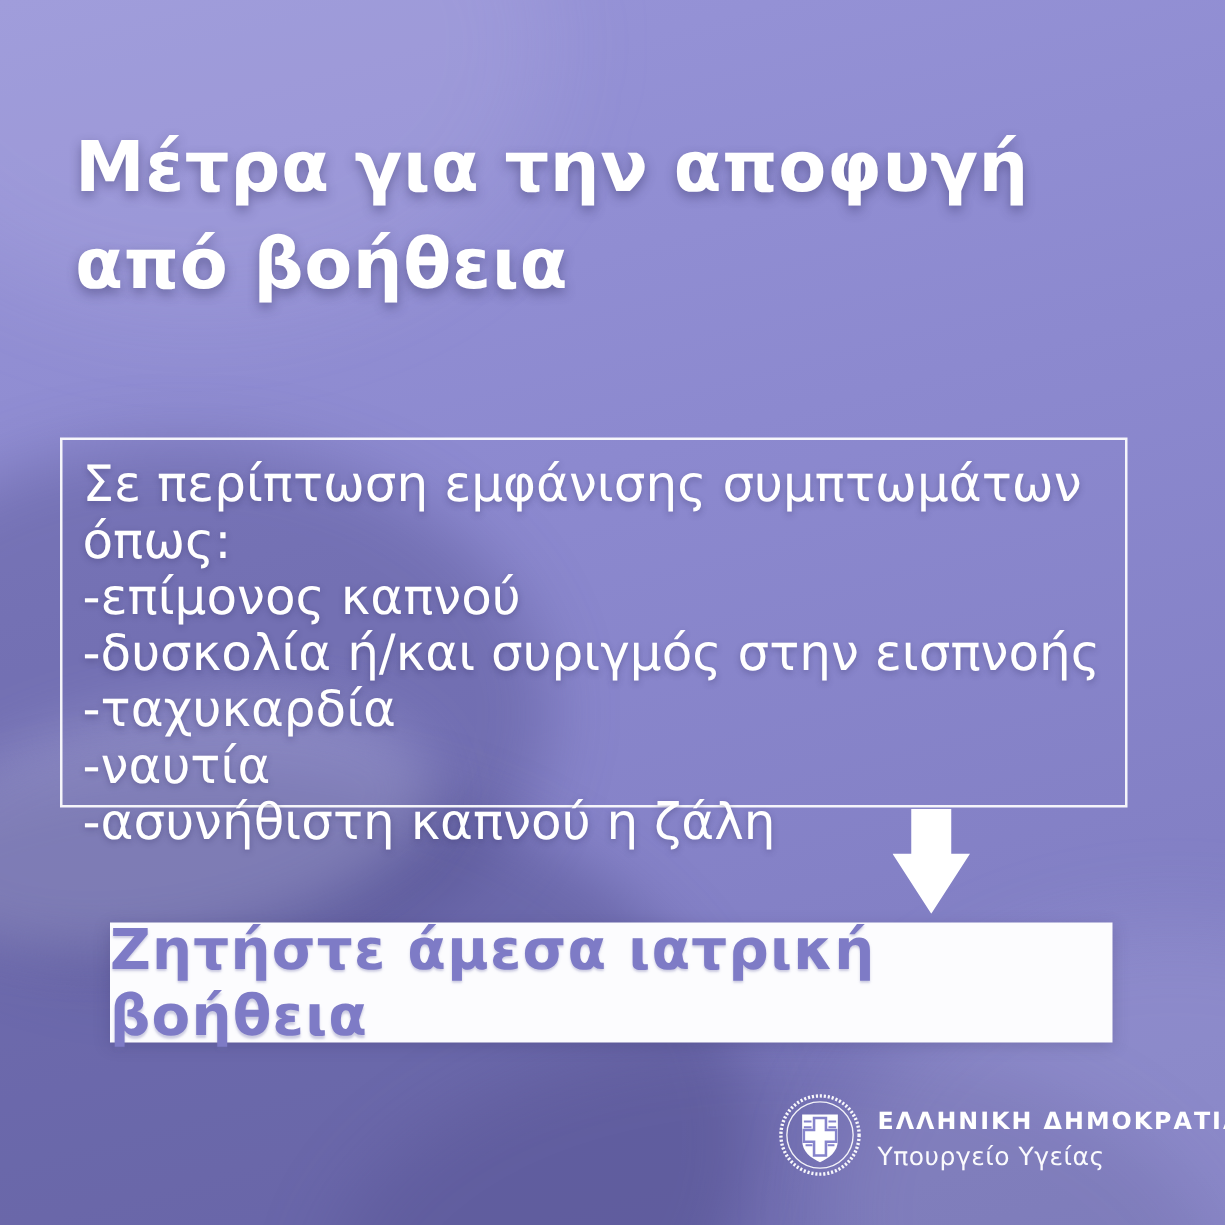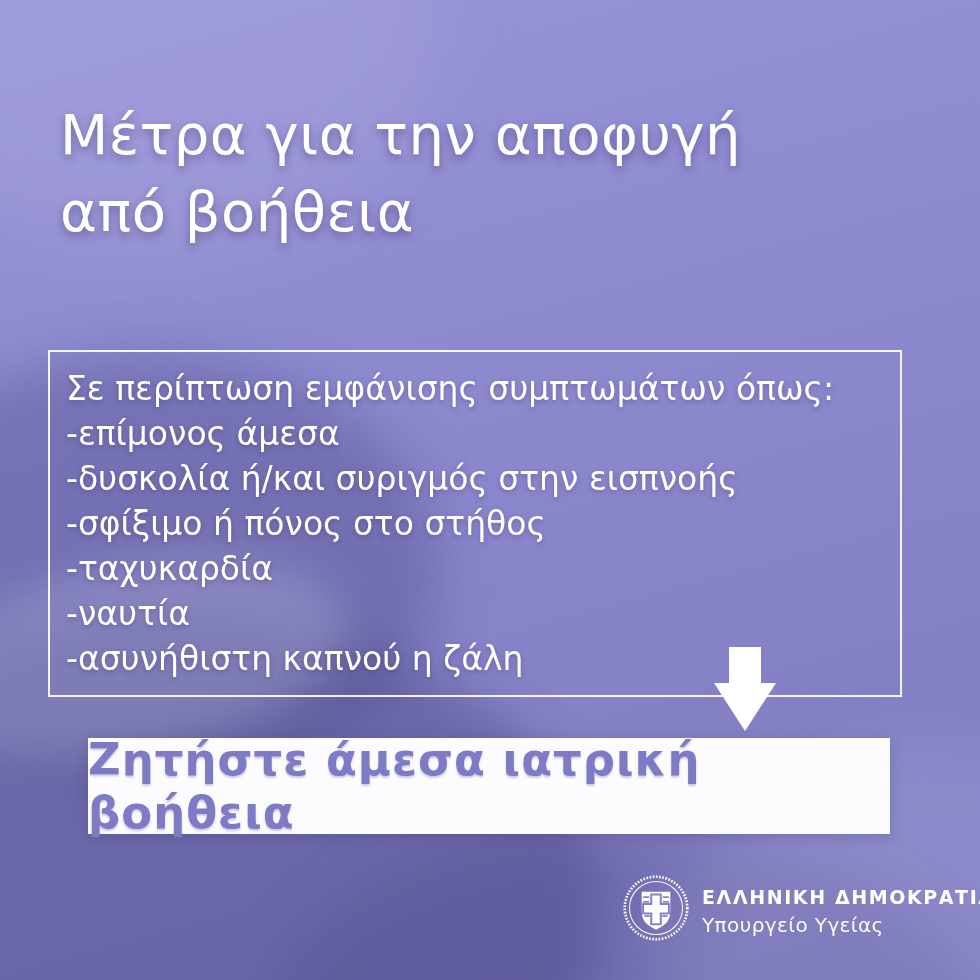--- a/index.html
+++ b/index.html
@@ -16,30 +16,30 @@
   .blob { position:absolute; border-radius:50%; pointer-events:none; }
   .blob-dark-mid-left   { left:-150px; top:355px; width:590px; height:430px; background:rgba(70,68,130,0.34); filter:blur(26px); }
   .blob-dark-bottom-left{ left:-260px; top:610px; width:860px; height:600px; background:rgba(70,68,130,0.40); filter:blur(24px); }
   .blob-dark-bottom-mid { left:260px; top:830px; width:720px; height:420px; background:rgba(72,70,132,0.26); filter:blur(28px); }
   .blob-light-band      { left:-80px; top:565px; width:430px; height:190px; background:rgba(205,203,242,0.28); filter:blur(22px); transform:rotate(-10deg); }
   .blob-light-bottom-rt { left:660px; top:740px; width:560px; height:460px; background:rgba(190,188,234,0.20); filter:blur(34px); }
   .blob-light-top       { left:-120px; top:-180px; width:560px; height:430px; background:rgba(210,208,244,0.14); filter:blur(40px); }
 
   .title {
     position:absolute; left:60px; top:96px; width:880px;
-    color:#ffffff; font-weight:normal; font-size:56px; line-height:77px;
+    color:#ffffff; font-weight:bold; font-size:56px; line-height:77px;
     letter-spacing:0.5px;
     text-shadow:0 4px 9px rgba(48,46,96,0.45);
   }
 
   .symptoms-box {
-    position:absolute; left:48px; top:350px; width:854px; height:347px;
+    position:absolute; left:48px; top:350px; width:854px; height:296px;
     border:2px solid rgba(255,255,255,0.92);
     padding:14px 16px;
-    color:#ffffff; font-size:33px; line-height:45px;
+    color:#ffffff; font-size:40px; line-height:45px;
     text-shadow:0 2px 5px rgba(48,46,96,0.35);
   }
 
   .down-arrow { position:absolute; left:714px; top:647px; }
 
   .cta-banner {
     position:absolute; left:88px; top:738px; width:802px; height:96px;
     background:#fcfcfe;
     display:flex; align-items:center; justify-content:center;
     box-shadow:0 3px 12px rgba(55,53,105,0.25);
@@ -67,23 +67,22 @@
   <div class="blob blob-light-band"></div>
   <div class="blob blob-light-bottom-rt"></div>
 
   <h1 class="title">
     <div>Μέτρα για την αποφυγή</div>
     <div>από βοήθεια</div>
   </h1>
 
   <div class="symptoms-box">
     <div>Σε περίπτωση εμφάνισης συμπτωμάτων όπως:</div>
-    <div>-επίμονος άμεσα</div>
+    <div>-επίμονος καπνού</div>
     <div>-δυσκολία ή/και συριγμός στην εισπνοής</div>
-    <div>-σφίξιμο ή πόνος στο στήθος</div>
     <div>-ταχυκαρδία</div>
     <div>-ναυτία</div>
     <div>-ασυνήθιστη καπνού η ζάλη</div>
   </div>
 
   <svg class="down-arrow" width="62" height="84" viewBox="0 0 62 84">
     <polygon points="15,0 47,0 47,36 62,36 31,84 0,36 15,36" fill="#ffffff"></polygon>
   </svg>
 
   <div class="cta-banner">

